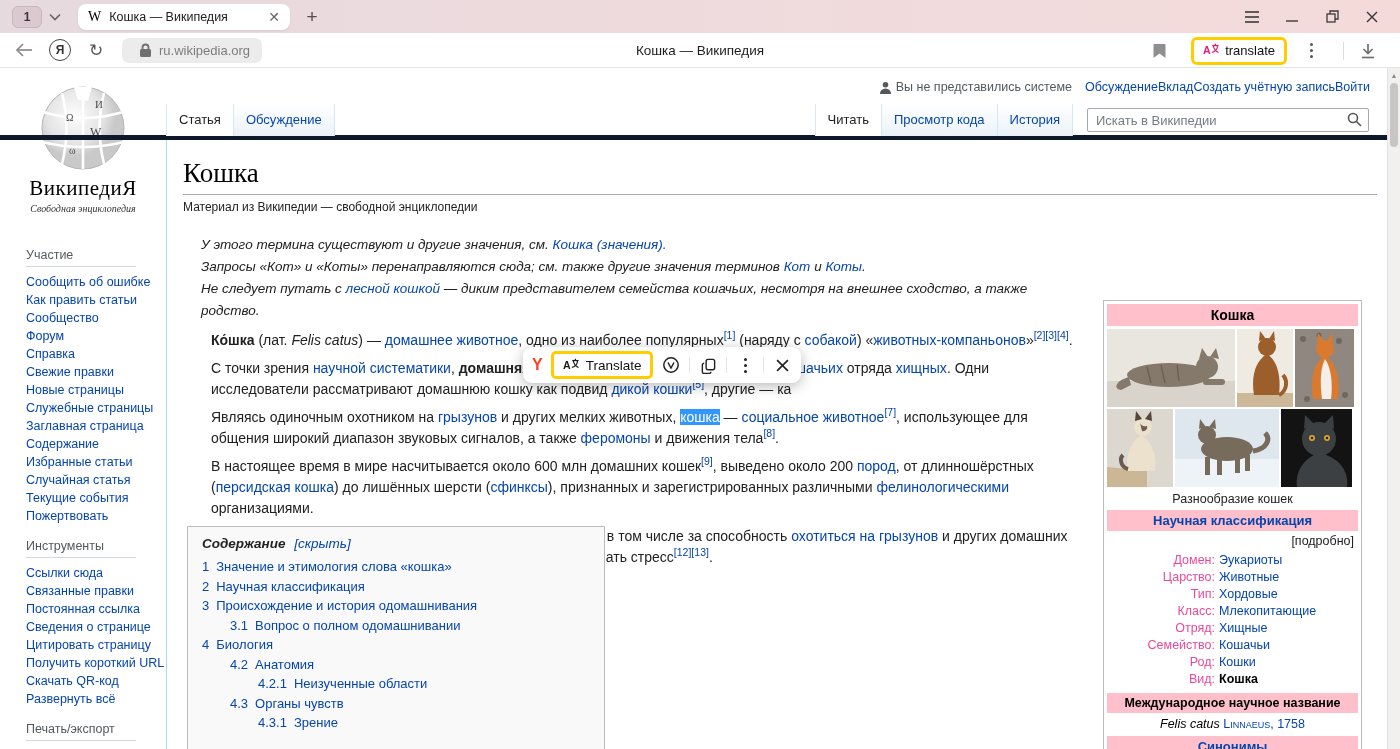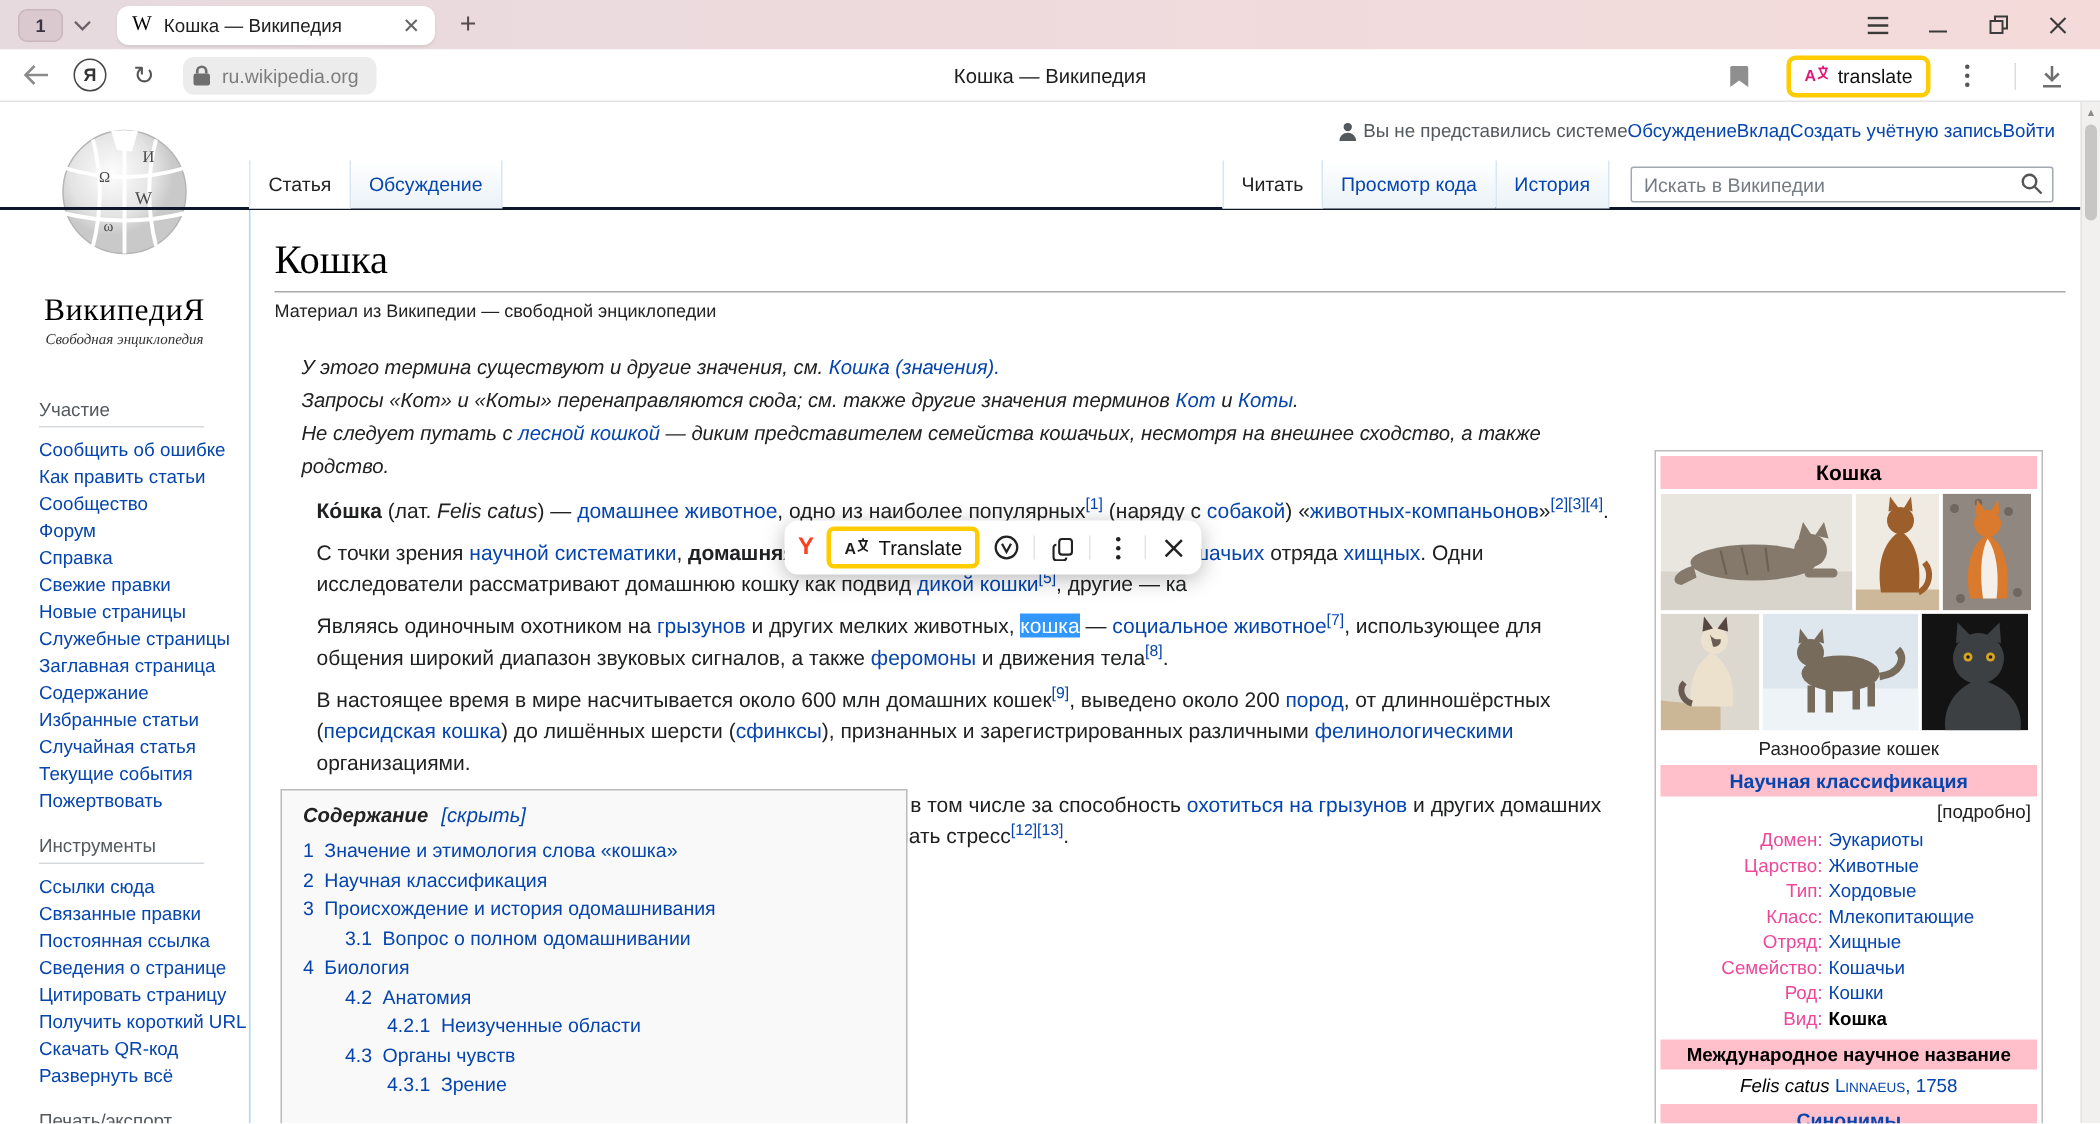--- a/index.html
+++ b/index.html
@@ -29,53 +29,53 @@
   .win-controls{position:absolute;right:8px;top:0;height:33px;display:flex;align-items:center;}
   .winbtn{width:40px;height:33px;display:flex;align-items:center;justify-content:center;color:#3a3a3a;font-size:15px;}
 
   .toolbar{position:absolute;top:33px;left:0;right:0;height:35px;background:#fff;
     border-bottom:1px solid #e4e4e4;display:flex;align-items:center;padding:0 10px;}
   .navbtn{width:28px;height:28px;display:flex;align-items:center;justify-content:center;color:#7a7a7a;margin-right:8px;}
   .ya-circle{width:22px;height:22px;border:1.6px solid #444;border-radius:50%;display:flex;
     align-items:center;justify-content:center;font-size:12px;color:#333;font-weight:bold;}
   .reload{font-size:17px;color:#555;}
   .urlpill{height:25px;background:#ececec;border-radius:7px;display:flex;align-items:center;
-    padding:0 12px 0 6px;gap:7px;margin-left:4px;}
+    padding:0 12px 0 17px;gap:7px;margin-left:4px;}
   .urltext{font-size:13px;color:#7d7d7d;}
   .pagetitle{position:absolute;left:0;right:0;text-align:center;font-size:13.5px;color:#1d1d1d;pointer-events:none;}
   .tb-right{position:absolute;right:10px;top:0;height:35px;display:flex;align-items:center;gap:10px;}
   .translate-chip{border:3px solid var(--yellow);border-radius:6px;background:#fff;height:28px;
     display:flex;align-items:center;gap:5px;padding:0 9px;}
   .translate-chip .lbl{font-size:13px;color:#111;}
   .vdots{display:flex;flex-direction:column;gap:3px;align-items:center;width:16px;}
   .vdots i{width:3px;height:3px;border-radius:50%;background:#555;}
   .tbsep{width:1px;height:18px;background:#ddd;}
 
   
   .page{position:absolute;top:68px;left:0;right:0;bottom:0;background:#fff;overflow:hidden;}
   .scrollbar{position:absolute;right:0;top:0;width:13px;bottom:0;background:#f1f0ef;border-left:1px solid #e3e2e1;}
   .scroll-up{height:14px;display:flex;align-items:center;justify-content:center;font-size:7px;color:#8a8a8a;}
   .scroll-thumb{position:absolute;top:15px;left:2px;right:2px;height:64px;background:#c8c6c4;border-radius:4px;}
 
-  .personal{position:absolute;top:12px;right:30px;display:flex;align-items:center;font-size:12.5px;}
+  .personal{position:absolute;top:12px;right:30px;display:flex;align-items:center;gap:13px;font-size:12.5px;}
   .personal .status{color:var(--gray-text);display:flex;align-items:center;gap:4px;}
   .personal-link{color:var(--link);text-decoration:none;white-space:nowrap;}
 
   
   .sidebar{position:absolute;left:0;top:16px;width:166px;}
   .logo{display:flex;flex-direction:column;align-items:center;}
-  .wordmark{font-family:"Liberation Serif",serif;font-size:21px;color:#000;margin-top:24px;letter-spacing:.5px;}
+  .wordmark{font-family:"Liberation Serif",serif;font-size:21px;color:#000;margin-top:6px;letter-spacing:.5px;}
   .logo-tag{font-family:"Liberation Serif",serif;font-style:italic;font-size:10px;color:#333;margin-top:2px;}
   .nav{padding-left:26px;margin-top:34px;}
   .nav + .nav{margin-top:0;}
   .side-link{display:block;font-size:12.5px;line-height:18px;color:var(--link);text-decoration:none;}
   .nav-header{font-size:12.5px;color:var(--gray-text);margin:14px 30px 6px 0;padding-bottom:4px;border-bottom:1px solid #d6d9db;}
 
   
-  .tabs-row{position:absolute;left:0;right:13px;top:40px;height:32px;border-bottom:2px solid #0f172a;}
+  .tabs-row{position:absolute;left:0;right:13px;top:40px;height:32px;border-bottom:5px solid #0f172a;}
   .left-tabs{position:absolute;left:166px;bottom:-1px;display:flex;}
   .right-zone{position:absolute;right:18px;bottom:-1px;display:flex;align-items:flex-end;gap:14px;}
   .ptab{height:32px;line-height:32px;padding:0 12px;font-size:13px;color:var(--link);
     background:linear-gradient(#ffffff,#eaf2f8);border-right:1px solid #d8e8f3;}
   .ptab:first-child{border-left:1px solid #d8e8f3;}
   .ptab.active{background:#fff;color:#222;border-bottom:1px solid #fff;}
   .searchwrap{position:relative;margin-bottom:4px;}
   .searchwrap input{width:282px;height:24px;border:1px solid #a2a9b1;border-radius:2px;
     padding:0 28px 0 8px;font-size:13px;font-family:"Liberation Sans",sans-serif;color:#222;}
   .searchwrap input::placeholder{color:#757c83;}

